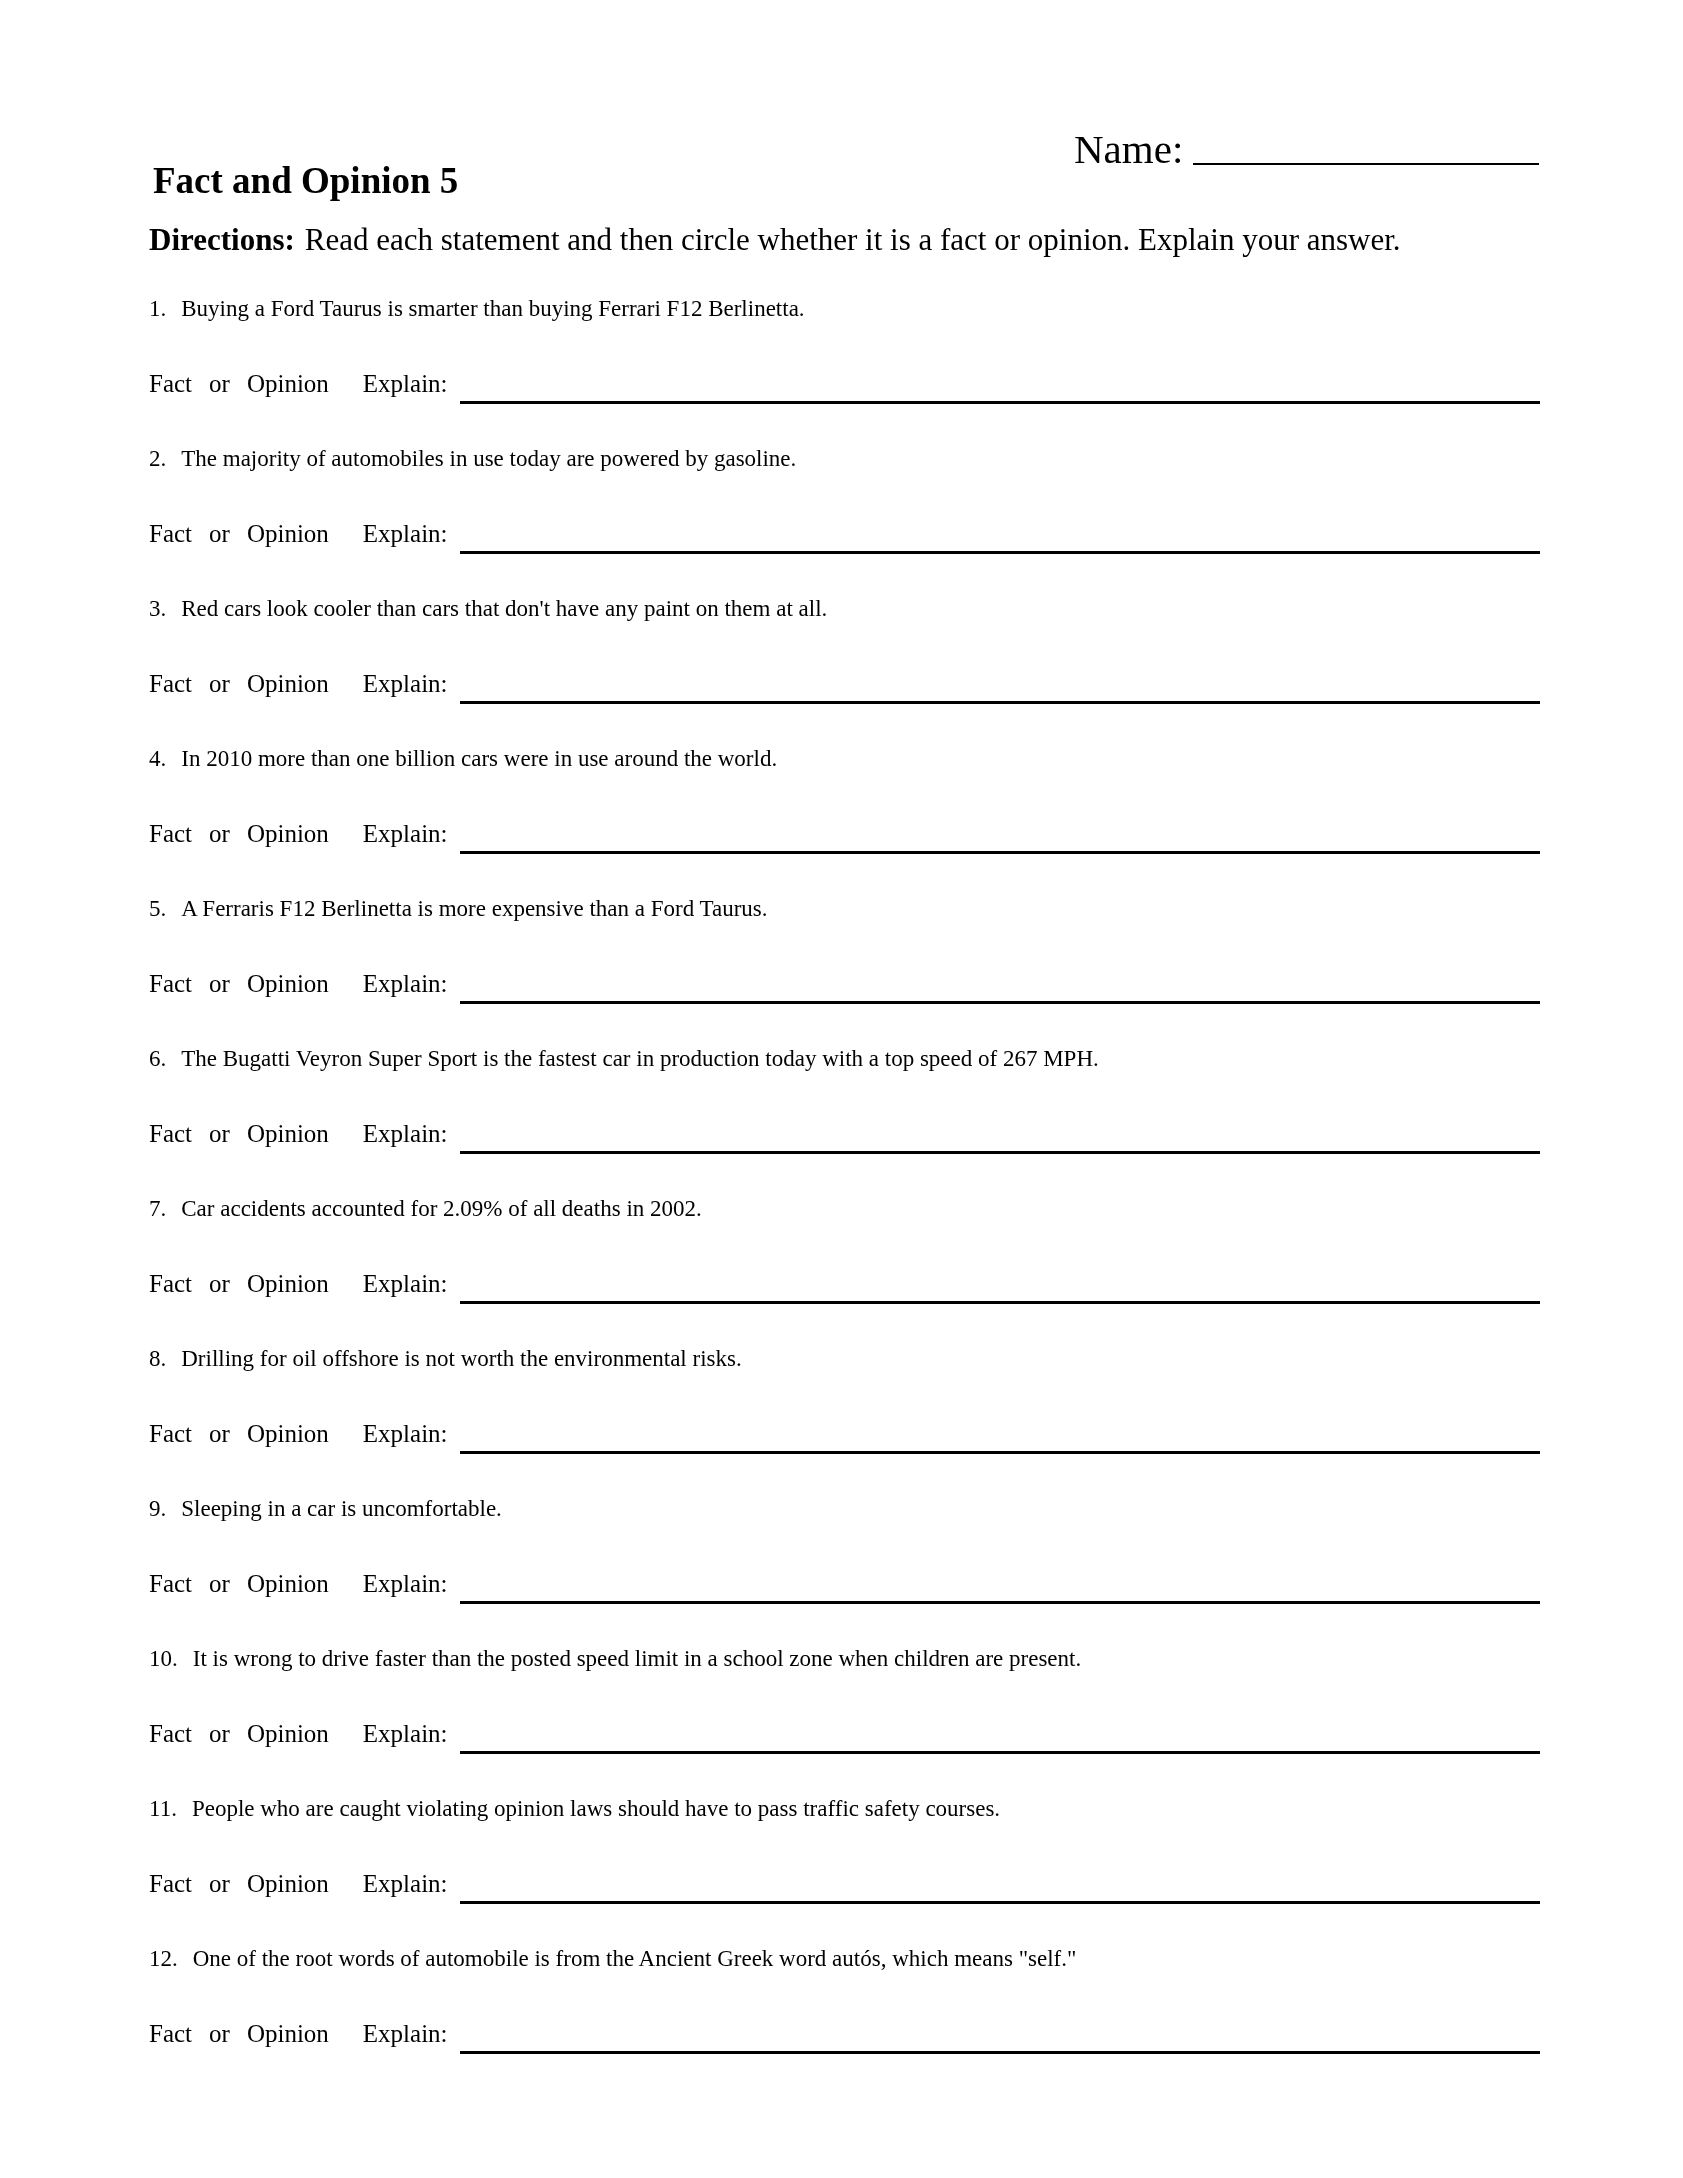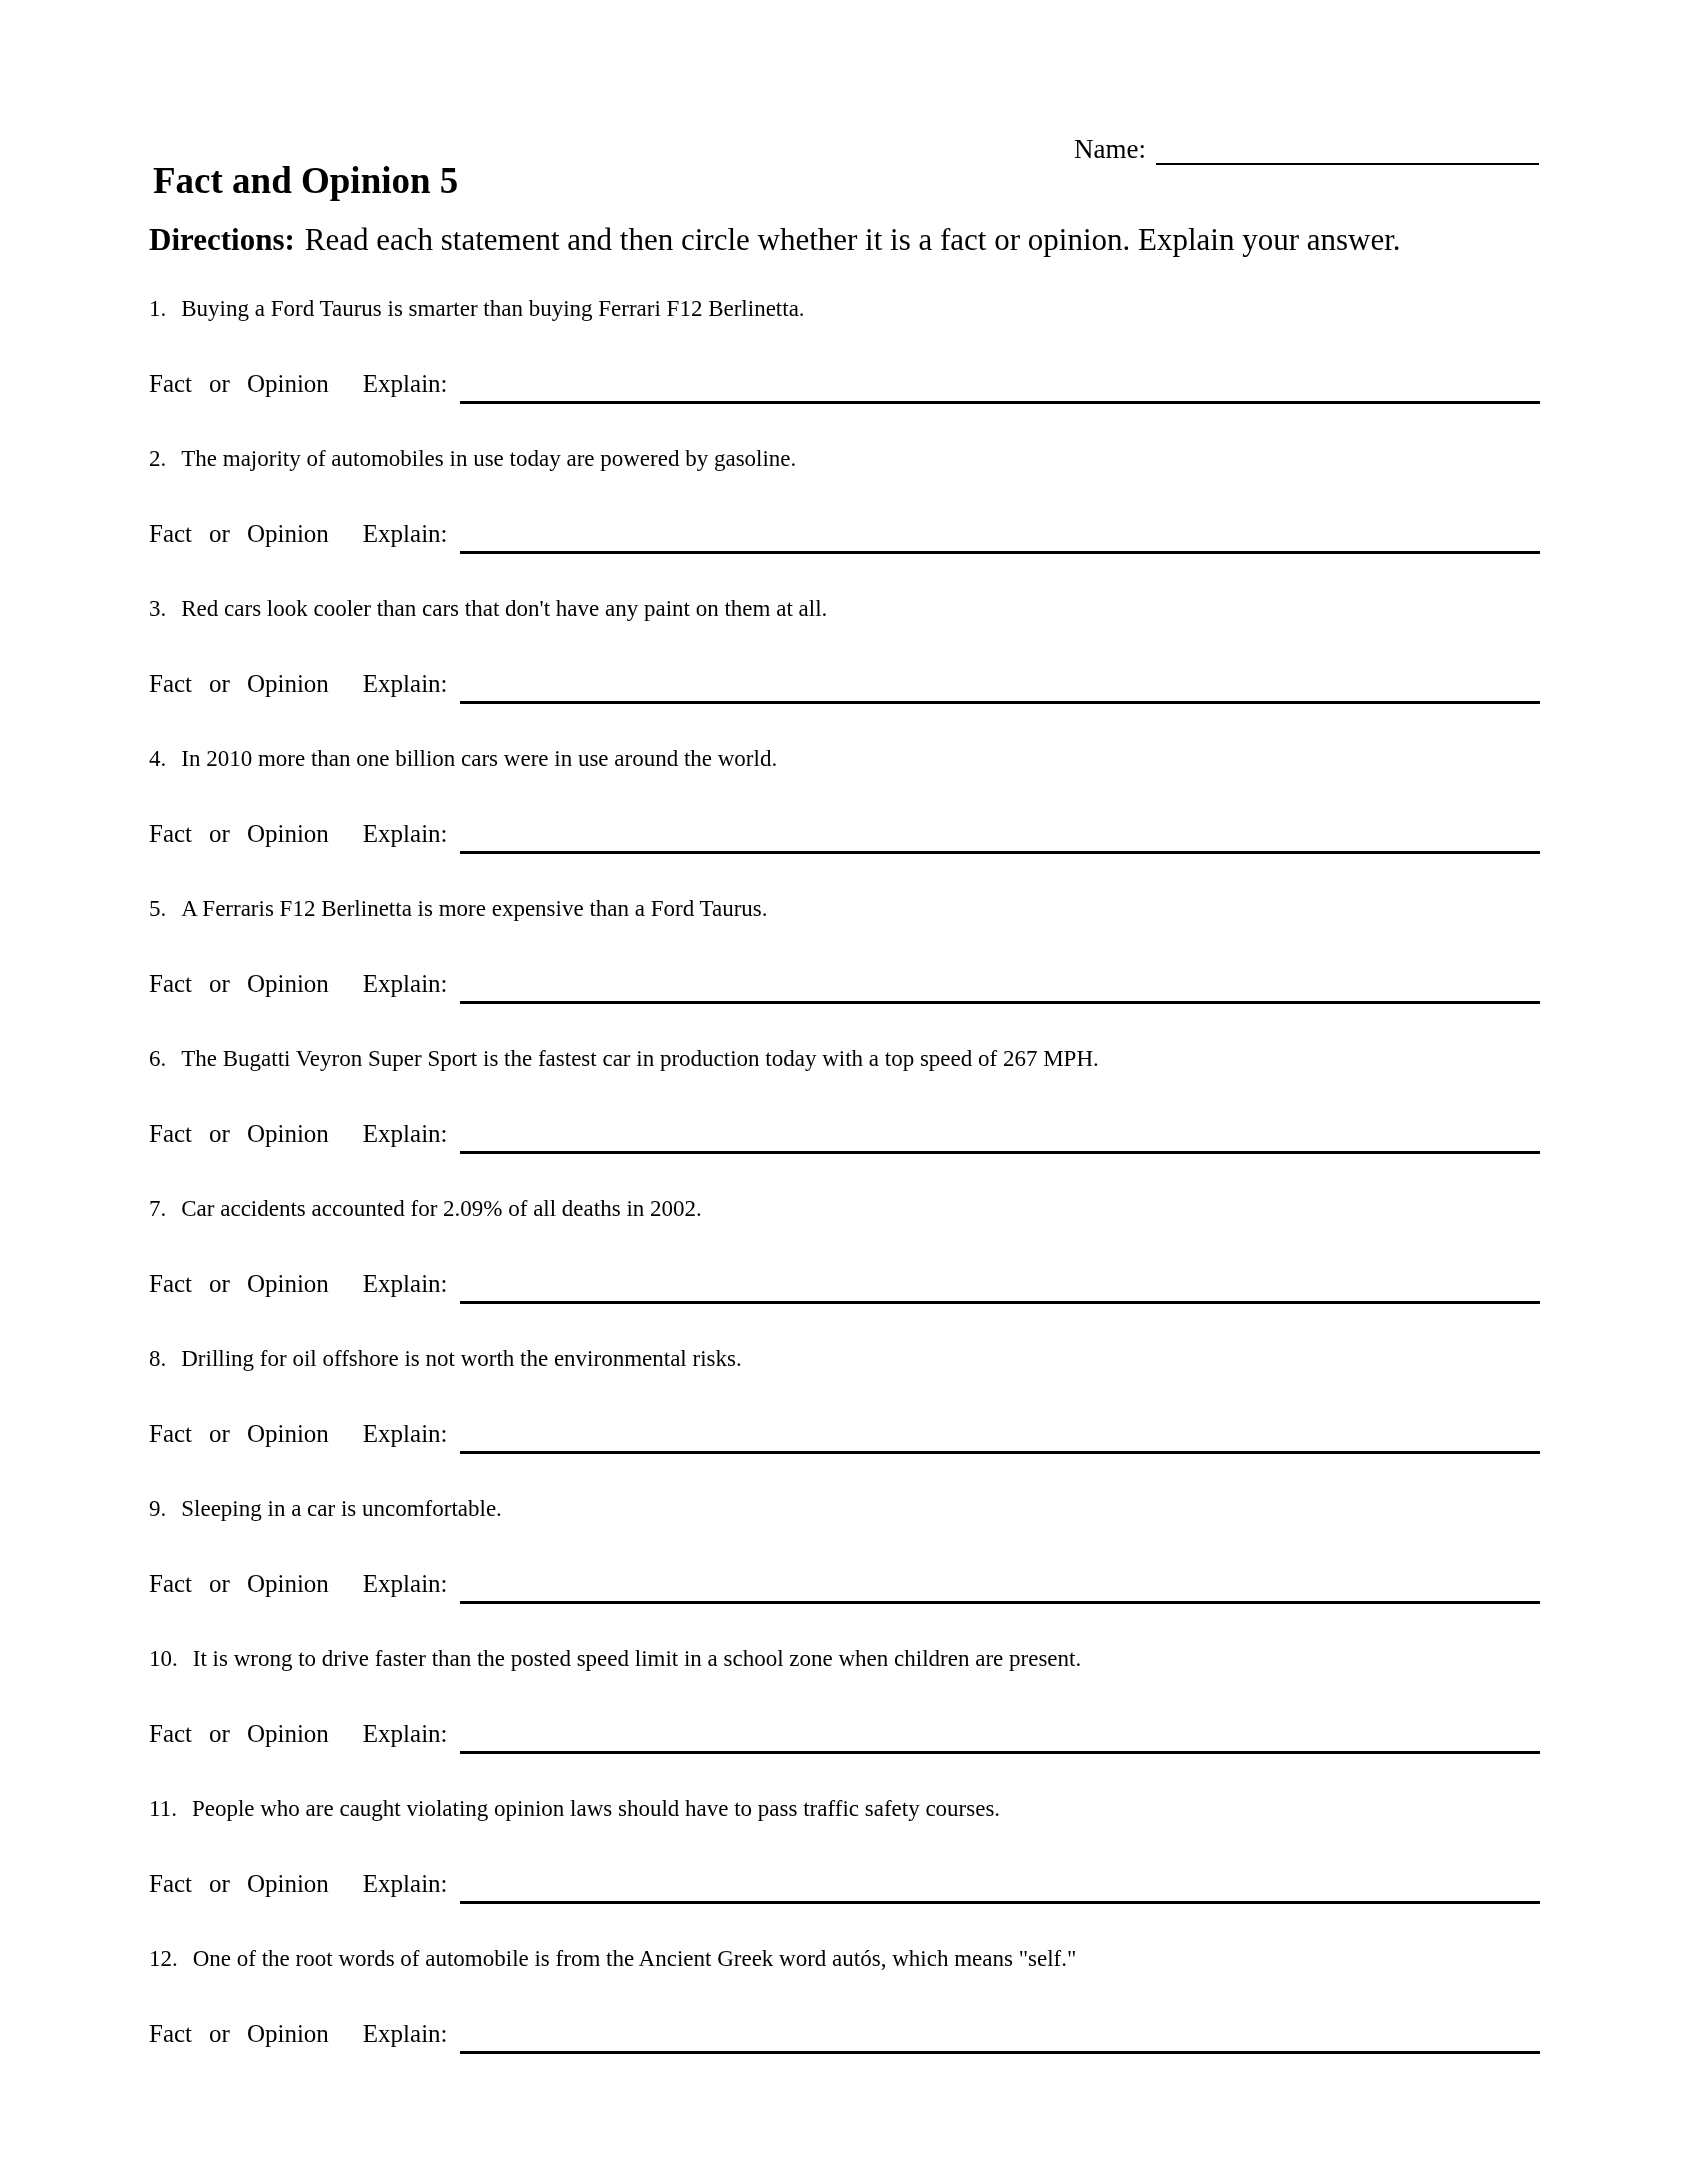--- a/index.html
+++ b/index.html
@@ -14,21 +14,21 @@
   }
 
   
   .name-row {
     position: absolute;
     top: 129px;
     left: 1074px;
     right: 144px;
     display: flex;
     align-items: flex-end;
-    font-size: 27px;
+    font-size: 41px;
     line-height: 40px;
     white-space: nowrap;
   }
   .name-row .blank-name {
     flex: 1;
     height: 0;
     border-bottom: 2px solid #000000;
     margin-left: 10px;
     margin-bottom: 4px;
   }

